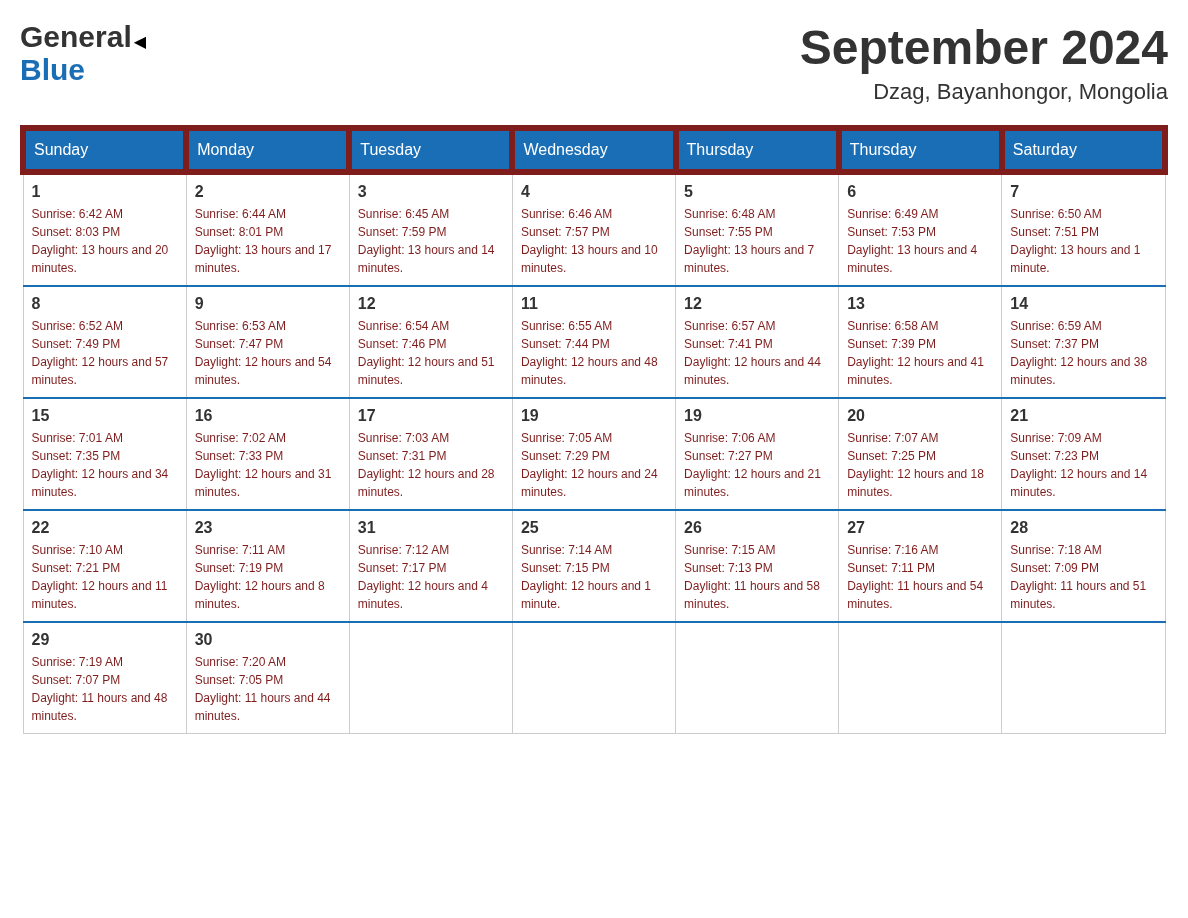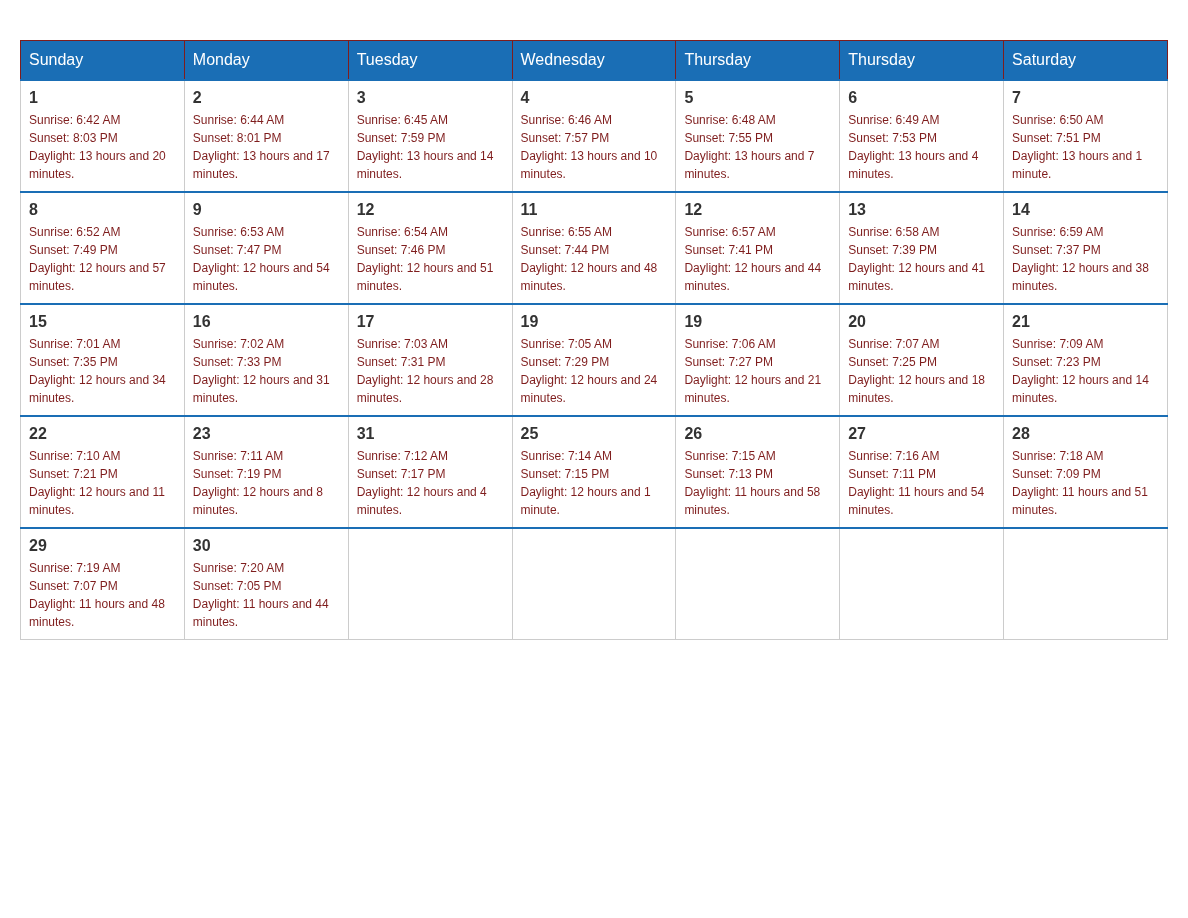--- a/index.html
+++ b/index.html
@@ -38,21 +38,21 @@
       width: 100%;
       border-collapse: collapse;
     }
     .calendar th {
       background-color: #1a6eb5;
       color: #fff;
       padding: 10px 8px;
       text-align: left;
       font-size: 16px;
       font-weight: normal;
-      border: 1px solid #7f1d1d;
+      border: 6px solid #7f1d1d;
       margin-left: 24px;
     }
     .calendar td {
       vertical-align: top;
       padding: 8px;
       border: 1px solid #ccc;
       width: 14.28%;
       min-height: 110px;
     }
     .day-number {
@@ -88,20 +88,32 @@
       color: #1a6eb5;
     }
     .logo-block {
       line-height: 1.1;
     }
   </style>
 </head>
 <body>
 
 <div class="header">
+  <div class="logo">
+    <div class="logo-block">
+      <span class="logo-general">General</span><span class="logo-arrow">◀</span>
+    </div>
+    <div>
+      <span class="logo-line2">Blue</span>
+    </div>
+  </div>
+  <div class="title-section">
+    <div class="month-year">September 2024</div>
+    <div class="location">Dzag, Bayanhongor, Mongolia</div>
+  </div>
 </div>
 
 <table class="calendar">
   <thead>
     <tr>
     <th>Sunday</th>
         <th>Monday</th>
         <th>Tuesday</th>
         <th>Wednesday</th>
         <th>Thursday</th>

